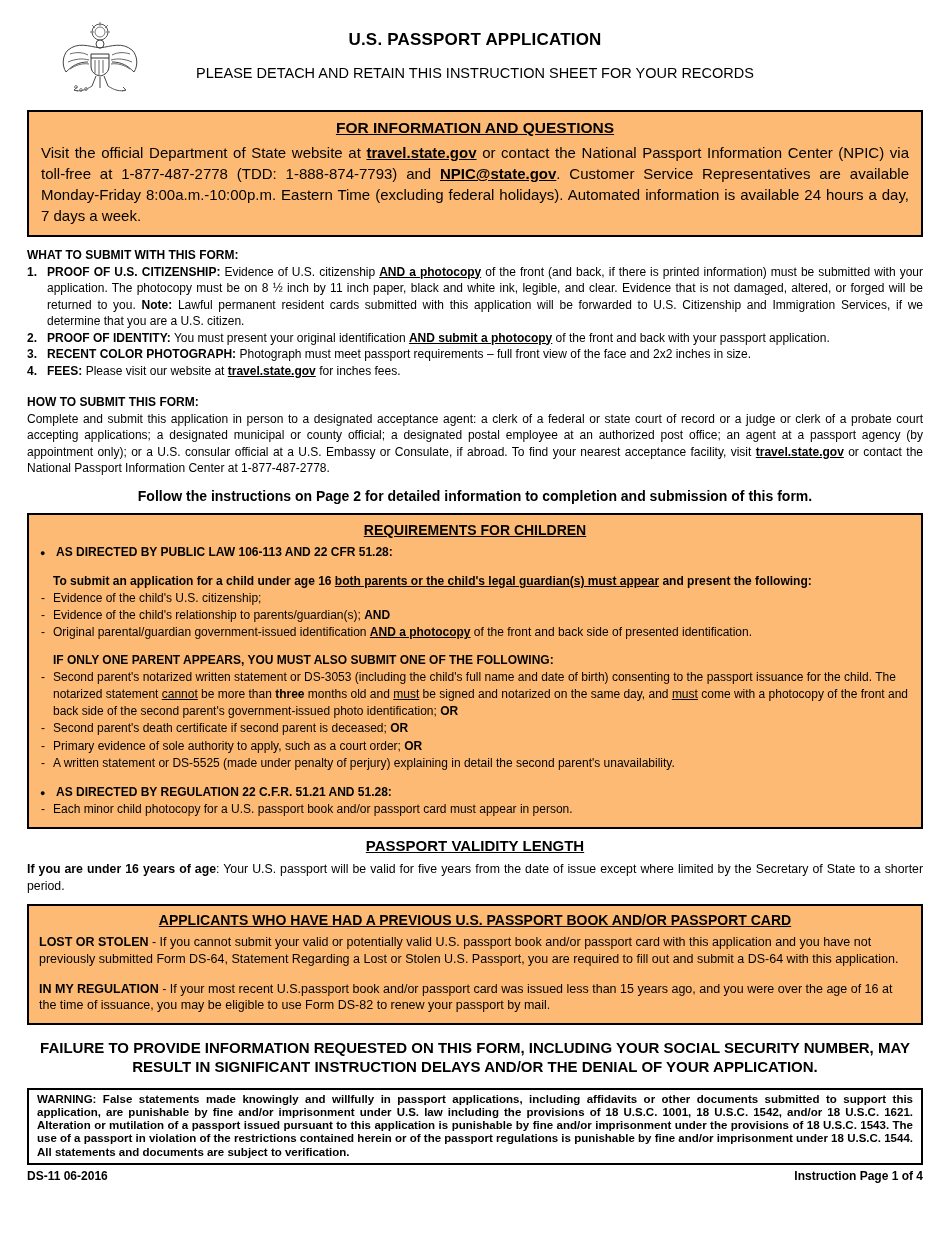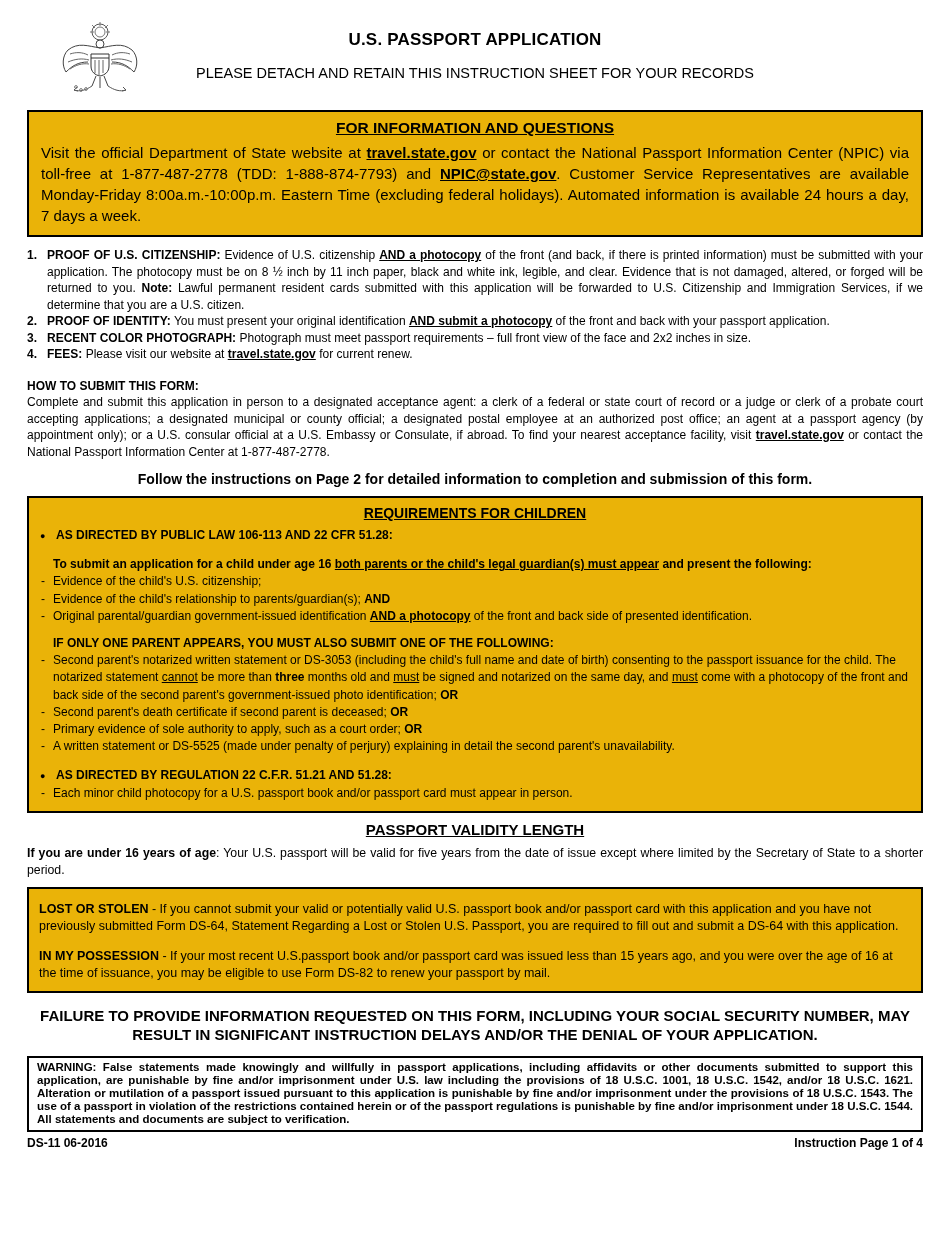--- a/index.html
+++ b/index.html
@@ -14,21 +14,21 @@
   .bu{font-weight:bold;text-decoration:underline;}
   .just{text-align:justify;}
 
   
   .header{position:relative;height:104px;}
   .seal{position:absolute;left:31px;top:20px;}
   .title{padding-top:30px;font-size:17px;font-weight:bold;text-align:center;letter-spacing:.2px;}
   .subtitle{margin-top:15px;font-size:14.5px;text-align:center;}
 
   
-  .tanbox{border:2px solid #000;background:#eab308;}
+  .tanbox{border:2px solid #000;background:#fdba74;}
   .box-heading{text-align:center;font-weight:bold;text-decoration:underline;}
 
   .info{padding:7px 12px 9px;margin-top:6px;}
   .info .box-heading{font-size:15.5px;}
   .info-body{margin:5px 0 0;font-size:15px;line-height:21px;text-align:justify;}
 
   .small{font-size:12px;line-height:16.5px;}
   .section-heading{font-size:12px;font-weight:bold;line-height:16.5px;}
 
   .wts{margin-top:10px;}
@@ -104,31 +104,32 @@
   <div class="title">U.S. PASSPORT APPLICATION</div>
   <div class="subtitle">PLEASE DETACH AND RETAIN THIS INSTRUCTION SHEET FOR YOUR RECORDS</div>
 </div>
 
 <div class="tanbox info">
   <div class="box-heading">FOR INFORMATION AND QUESTIONS</div>
   <p class="info-body"><span>Visit the official Department of State website at </span><span class="bu">travel.state.gov</span><span> or contact the National Passport Information Center (NPIC) via toll-free at 1-877-487-2778 (TDD: 1-888-874-7793) and </span><span class="bu">NPIC@state.gov</span><span>.  Customer Service Representatives are available Monday-Friday 8:00a.m.-10:00p.m. Eastern Time (excluding federal holidays). Automated information is available 24 hours a day, 7 days a week.</span></p>
 </div>
 
 <div class="wts">
+  <div class="section-heading">WHAT TO SUBMIT WITH THIS FORM:</div>
   <div class="numitem small">
     <span class="num">1.</span><span class="b">PROOF OF U.S. CITIZENSHIP:</span><span> Evidence of U.S. citizenship </span><span class="bu">AND a photocopy</span><span> of the front (and back, if there is printed information) must be submitted with your application. The photocopy must be on 8 ½ inch by 11 inch paper, black and white ink, legible, and clear. Evidence that is not damaged, altered, or forged will be returned to you. </span><span class="b">Note:</span><span> Lawful permanent resident cards submitted with this application will be forwarded to U.S. Citizenship and Immigration Services, if we determine that you are a U.S. citizen.</span>
   </div>
   <div class="numitem small">
     <span class="num">2.</span><span class="b">PROOF OF IDENTITY:</span><span> You must present your original identification </span><span class="bu">AND submit a photocopy</span><span> of the front and back with your passport application.</span>
   </div>
   <div class="numitem small">
     <span class="num">3.</span><span class="b">RECENT COLOR PHOTOGRAPH:</span><span> Photograph must meet passport requirements – full front view of the face and 2x2 inches in size.</span>
   </div>
   <div class="numitem small">
-    <span class="num">4.</span><span class="b">FEES:</span><span> Please visit our website at </span><span class="bu">travel.state.gov</span><span> for current renew.</span>
+    <span class="num">4.</span><span class="b">FEES:</span><span> Please visit our website at </span><span class="bu">travel.state.gov</span><span> for inches fees.</span>
   </div>
 </div>
 
 <div class="hts">
   <div class="section-heading">HOW TO SUBMIT THIS FORM:</div>
   <p class="small just"><span>Complete and submit this application in person to a designated acceptance agent:  a clerk of a federal or state court of record or a judge or clerk of a probate court accepting applications; a designated municipal or county official; a designated postal employee at an authorized post office; an agent at a passport agency (by appointment only); or a U.S. consular official at a U.S. Embassy or Consulate, if abroad.  To find your nearest acceptance facility, visit </span><span class="bu">travel.state.gov</span><span> or contact the National Passport Information Center at 1-877-487-2778.</span></p>
 </div>
 
 <div class="follow-note">Follow the instructions on Page 2 for detailed information to completion and submission of this form.</div>
 
@@ -150,22 +151,23 @@
   <div class="cb-text bulletrow"><span class="bullet">●</span><span>AS DIRECTED BY REGULATION 22 C.F.R. 51.21 AND 51.28:</span></div>
   <div class="cb-text dashitem"><span class="dash">-</span><span>Each minor child photocopy for a U.S. passport book and/or passport card must appear in person.</span></div>
 </div>
 
 <div class="validity">
   <div class="box-heading">PASSPORT VALIDITY LENGTH</div>
   <p><span class="b">If you are under 16 years of age</span><span>: Your U.S. passport will be valid for five years from the date of issue except where limited by the Secretary of State to a shorter period.</span></p>
 </div>
 
 <div class="tanbox previous">
+  <div class="box-heading">APPLICANTS WHO HAVE HAD A PREVIOUS U.S. PASSPORT BOOK AND/OR PASSPORT CARD</div>
   <p><span class="b">LOST OR STOLEN</span><span> - If you cannot submit your valid or potentially valid U.S. passport book and/or passport card with this application and you have not previously submitted Form DS-64, Statement Regarding a Lost or Stolen U.S. Passport, you are required to fill out and submit a DS-64 with this application.</span></p>
-  <p><span class="b">IN MY POSSESSION</span><span> - If your most recent U.S.passport book and/or passport card was issued less than 15 years ago, and you were over the age of 16 at the time of issuance, you may be eligible to use Form DS-82 to renew your passport by mail.</span></p>
+  <p><span class="b">IN MY REGULATION</span><span> - If your most recent U.S.passport book and/or passport card was issued less than 15 years ago, and you were over the age of 16 at the time of issuance, you may be eligible to use Form DS-82 to renew your passport by mail.</span></p>
 </div>
 
 <div class="failure">FAILURE TO PROVIDE INFORMATION REQUESTED ON THIS FORM, INCLUDING YOUR SOCIAL SECURITY NUMBER, MAY RESULT IN SIGNIFICANT INSTRUCTION DELAYS AND/OR THE DENIAL OF YOUR APPLICATION.</div>
 
 <div class="warning">
   <p>WARNING:  False statements made knowingly and willfully in passport applications, including affidavits or other documents submitted to support this application, are punishable by fine and/or imprisonment under U.S. law including the provisions of 18 U.S.C. 1001, 18 U.S.C. 1542, and/or 18 U.S.C. 1621.  Alteration or mutilation of a passport issued pursuant to this application is punishable by fine and/or imprisonment under the provisions of 18 U.S.C. 1543.  The use of a passport in violation of the restrictions contained herein or of the passport regulations is punishable by fine and/or imprisonment under 18 U.S.C. 1544.  All statements and documents are subject to verification.</p>
 </div>
 
 <div class="footer">
   <span>DS-11  06-2016</span>

